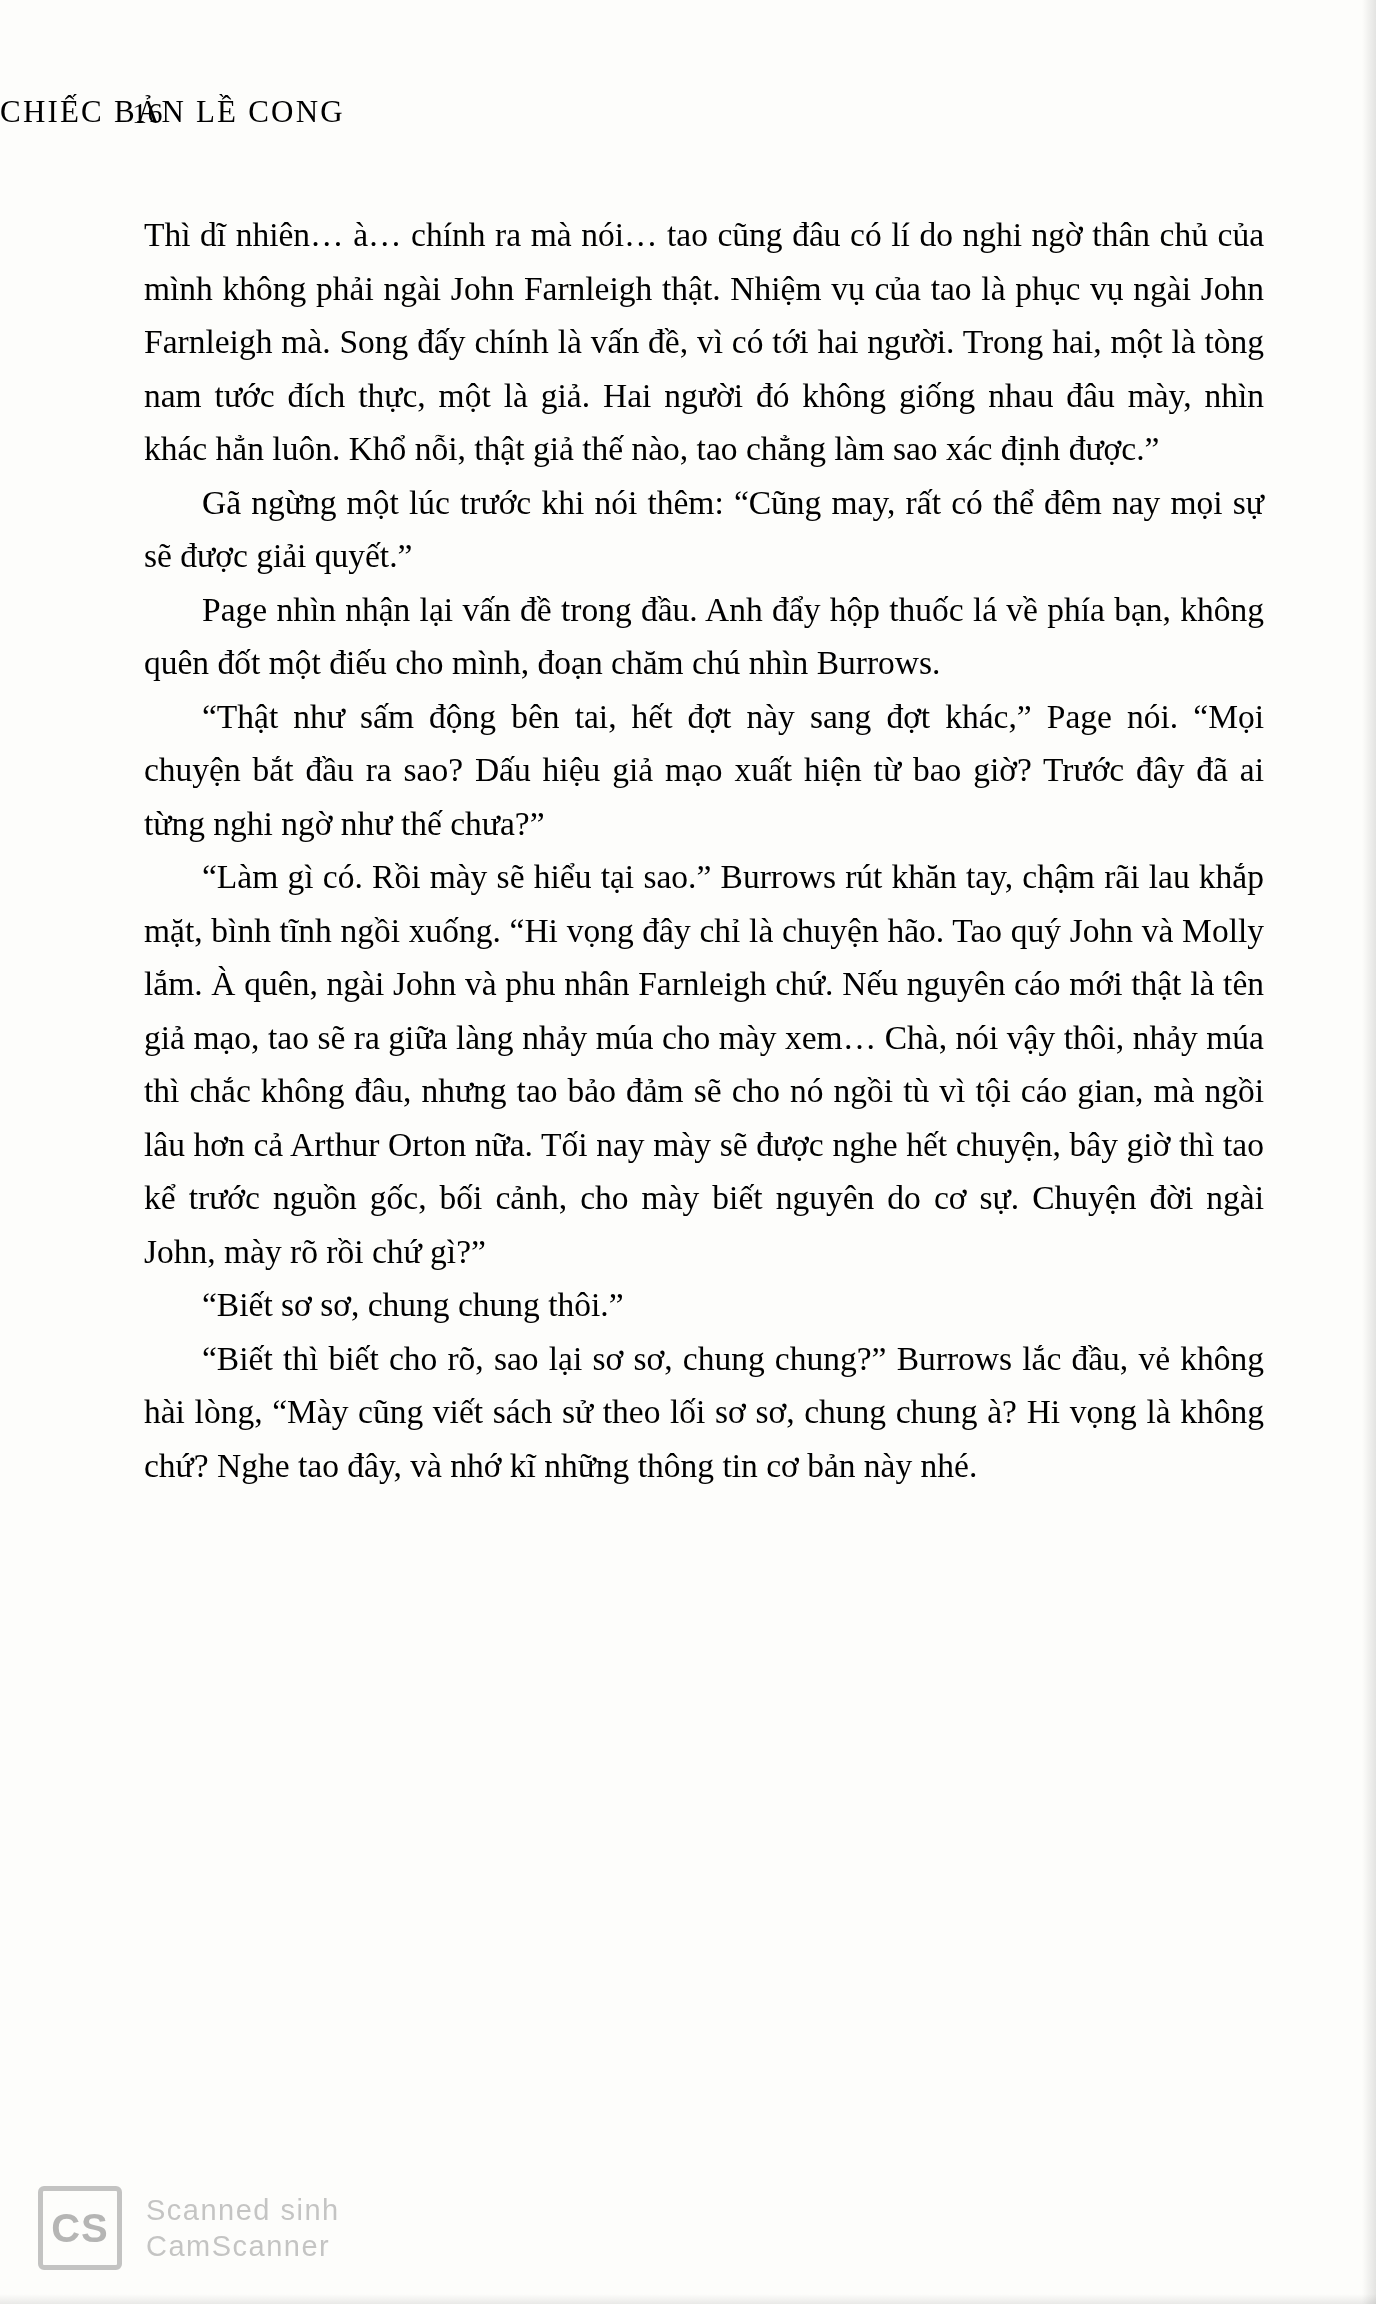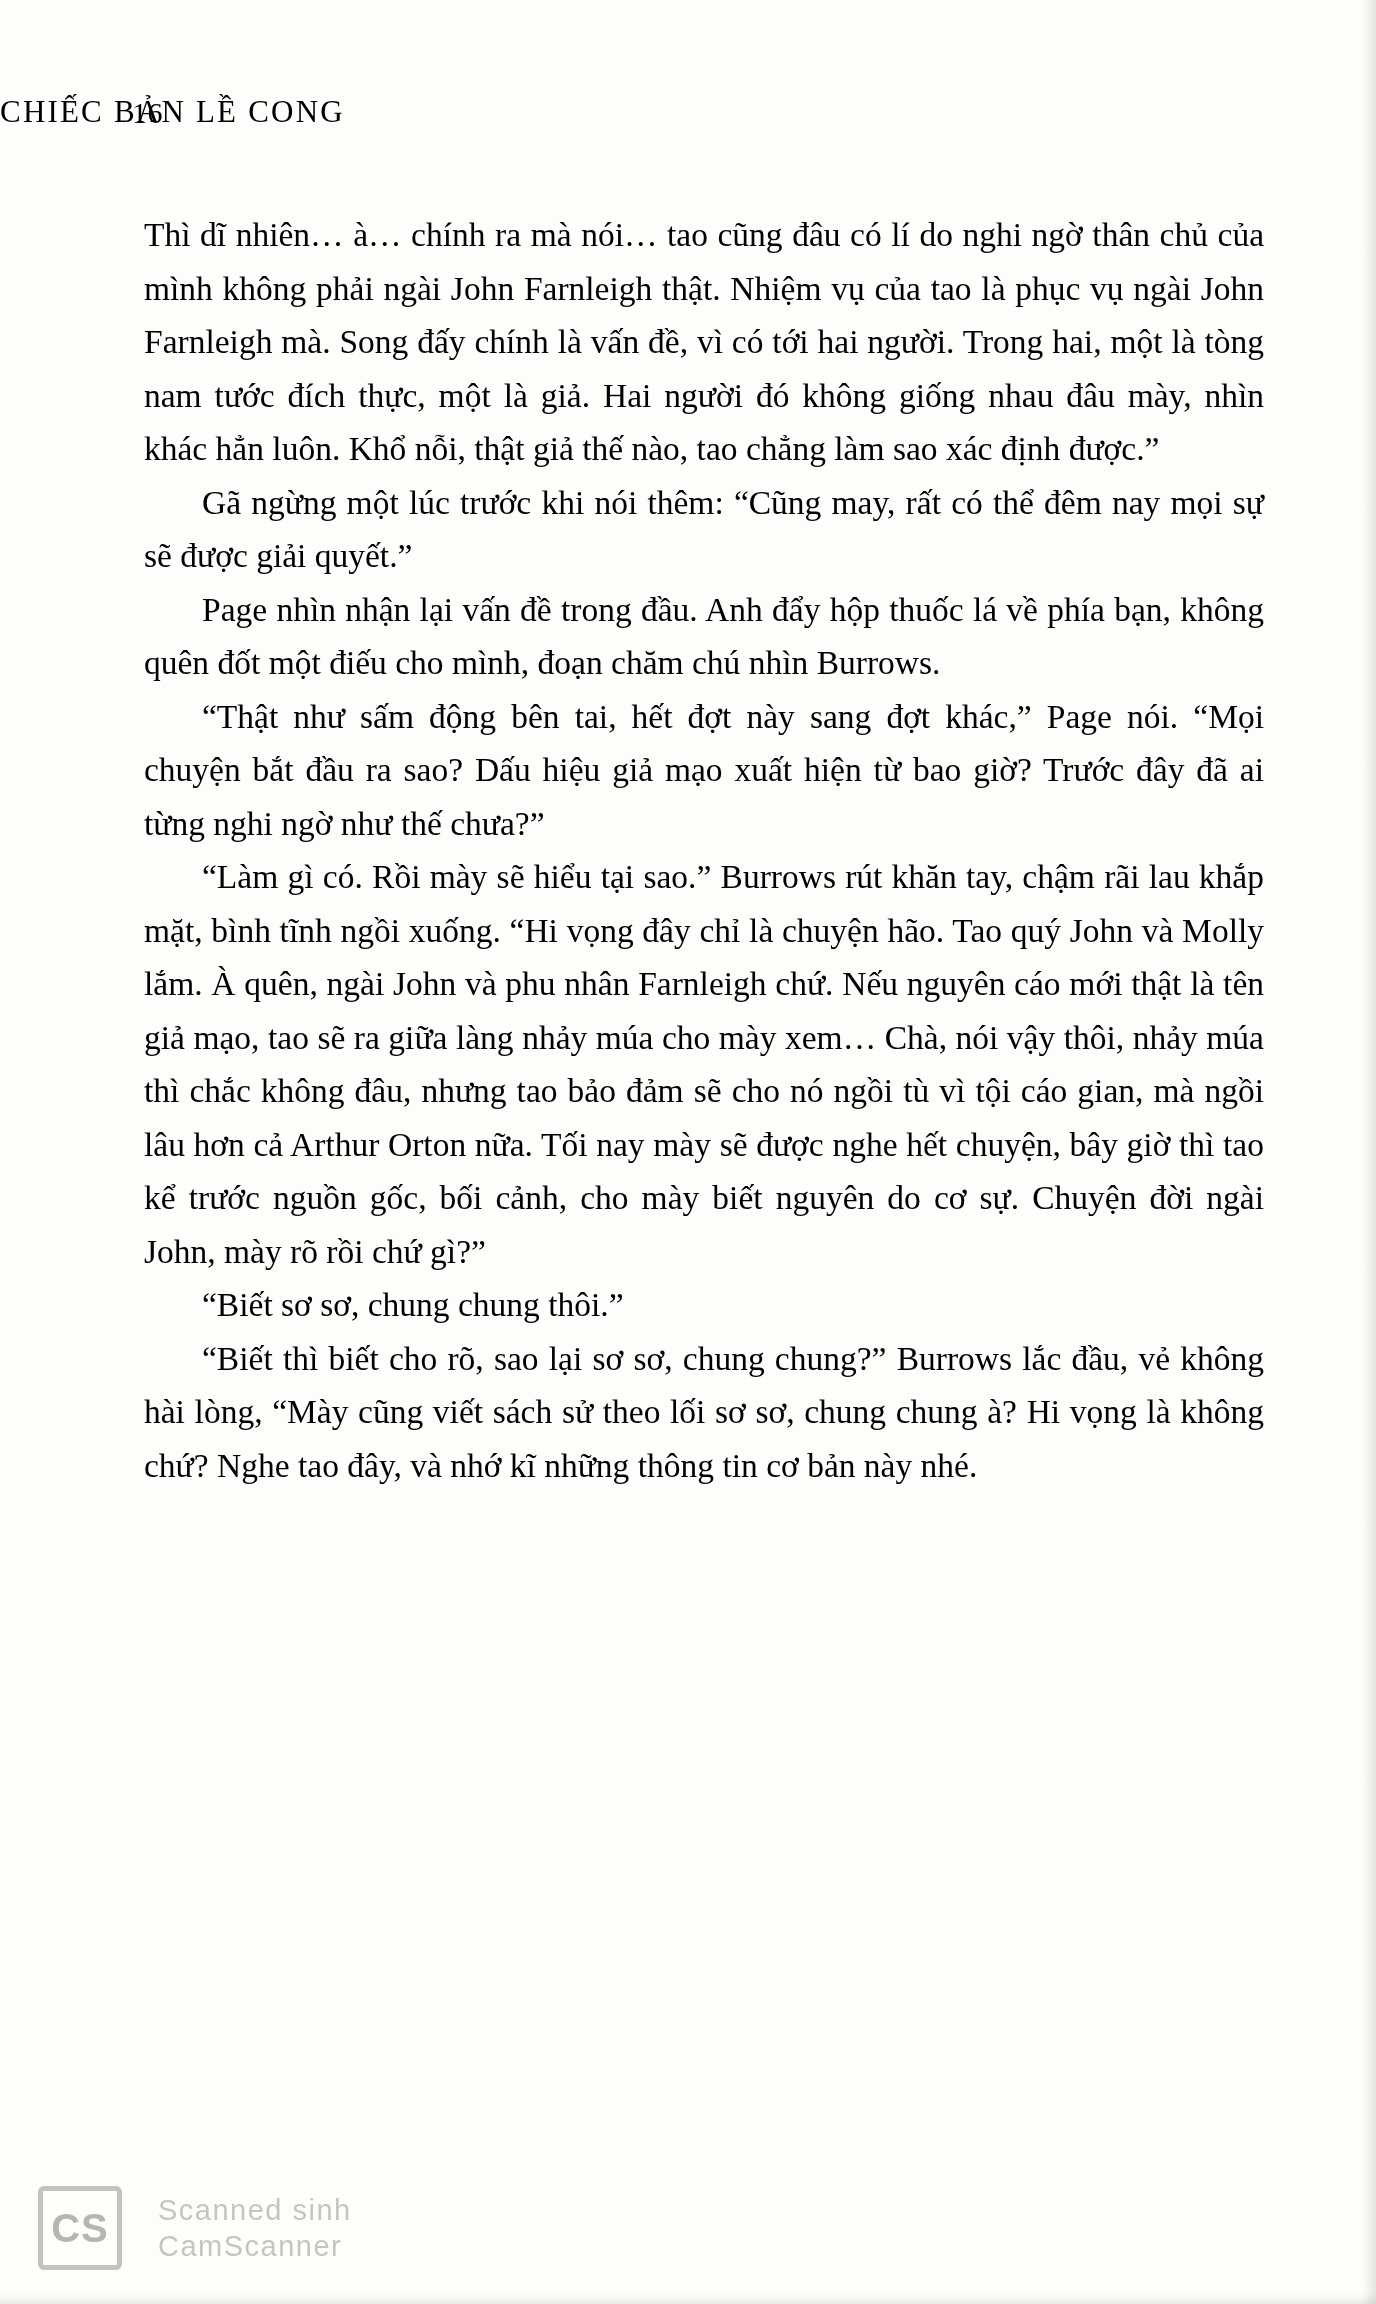--- a/index.html
+++ b/index.html
@@ -69,21 +69,21 @@
     text-indent: 58px;
   }
 
   
   .watermark {
     position: absolute;
     left: 38px;
     bottom: 34px;
     display: flex;
     align-items: center;
-    gap: 36px;
+    gap: 24px;
     opacity: 0.5;
   }
   .cs-logo {
     width: 74px;
     height: 74px;
     border: 5px solid #8b8b8b;
     border-radius: 6px;
     display: flex;
     align-items: center;
     justify-content: center;

